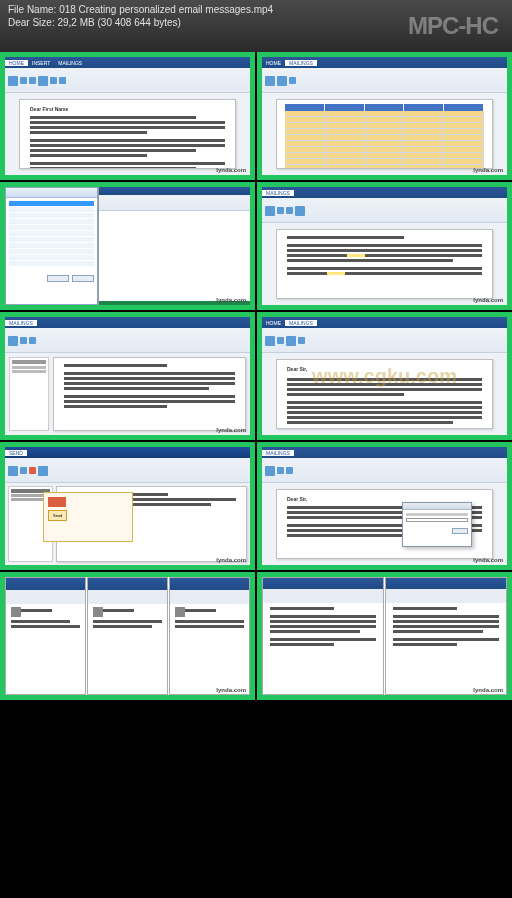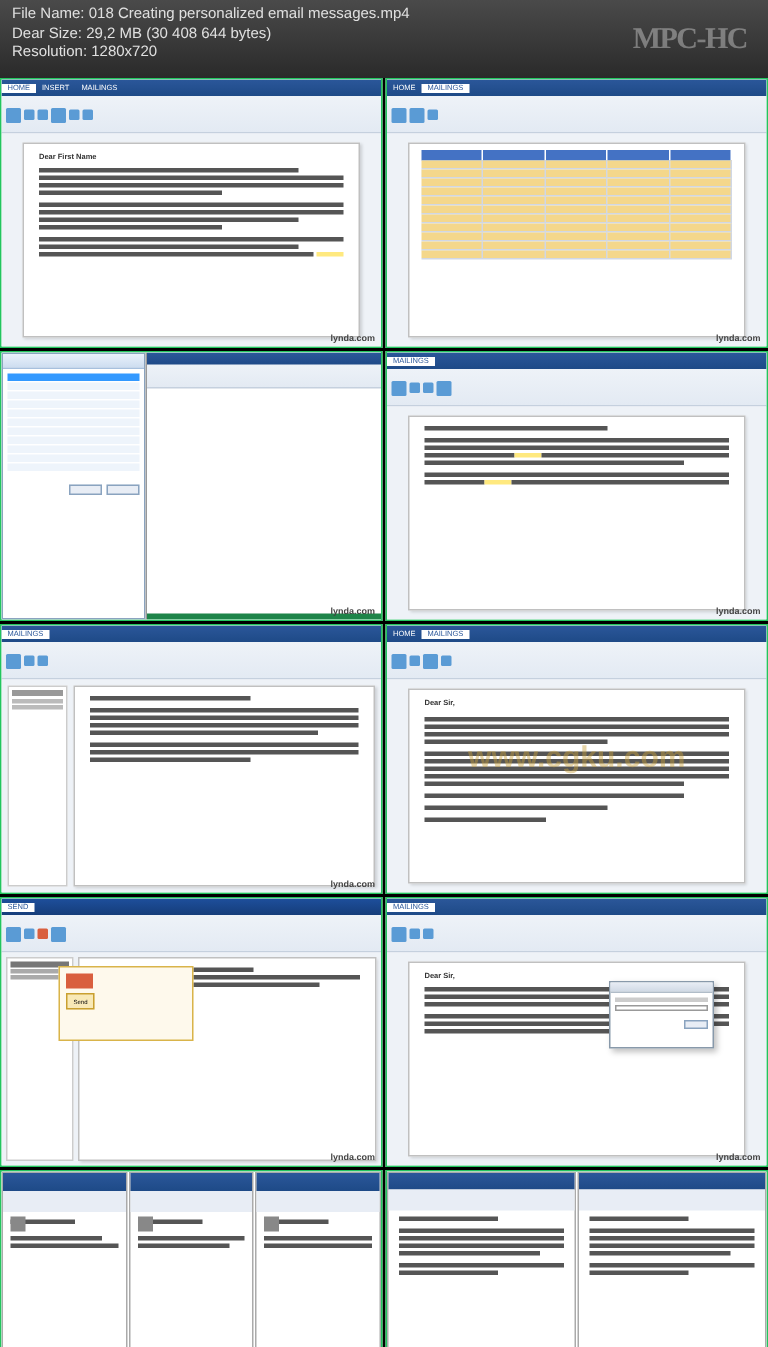--- a/index.html
+++ b/index.html
@@ -1,21 +1,21 @@
 <!DOCTYPE html>
 <html><head>
 <meta charset="utf-8">
 <style>
   * { margin: 0; padding: 0; box-sizing: border-box; }
   body { width: 512px; height: 898px; background: #000; font-family: "Segoe UI", Arial, sans-serif; font-size: 8px; overflow: hidden; position: relative; }
   .header { background: linear-gradient(#4a4a4a, #2a2a2a); color: #e0e0e0; padding: 4px 8px; height: 52px; display: flex; justify-content: space-between; align-items: flex-start; }
   .header-info { font-size: 10px; line-height: 1.25; }
-  .header-logo { font-size: 20px; font-weight: bold; color: rgba(255,255,255,0.35); letter-spacing: -1px; align-self: center; padding-right: 6px; font-family: Liberation Serif, serif; }
+  .header-logo { font-size: 24px; font-weight: bold; color: rgba(255,255,255,0.35); letter-spacing: -1px; align-self: center; padding-right: 6px; }
   .grid { display: grid; grid-template-columns: 1fr 1fr; gap: 2px; background: #000; padding: 0; }
-  .thumb { height: 180px; background: #fff; position: relative; overflow: hidden; border: 1px solid #22c55e; }
+  .thumb { height: 128px; background: #fff; position: relative; overflow: hidden; border: 5px solid #22c55e; }
   .thumb-special { display: grid; grid-template-columns: 38% 62%; gap: 0; }
   .ribbon { height: 36px; background: linear-gradient(#f3f6fa, #e3eaf3); border-bottom: 1px solid #c5d0de; }
   .ribbon-tabs { height: 11px; background: linear-gradient(#2b579a, #1e4a87); display: flex; align-items: center; }
   .ribbon-tab { font-size: 5px; color: #fff; padding: 0 4px; }
   .ribbon-tab.active { background: #fff; color: #2b579a; }
   .ribbon-icons { height: 25px; display: flex; align-items: center; gap: 2px; padding: 2px 3px; }
   .ribbon-icon { width: 10px; height: 10px; background: #5a9bd5; border-radius: 1px; }
   .ribbon-icon.sm { width: 7px; height: 7px; }
   .doc-area { height: calc(100% - 36px); background: #eef2f7; padding: 6px 14px; overflow: hidden; }
   .doc-page { background: #fff; border: 1px solid #c0c0c0; box-shadow: 1px 1px 2px rgba(0,0,0,0.15); height: 100%; padding: 6px 10px; font-size: 4px; color: #333; line-height: 1.3; overflow: hidden; }
@@ -46,21 +46,20 @@
   .multi3 { display: grid; grid-template-columns: 1fr 1fr 1fr; gap: 1px; }
   .sub-thumb { background: #fff; border: 1px solid #aaa; }
 </style>
 </head>
 <body>
 
 <div class="header">
   <div class="header-info">
     <div><span>File Name:</span> <span>018 Creating personalized email messages.mp4</span></div>
     <div><span>Dear Size:</span> <span>29,2 MB (30 408 644 bytes)</span></div>
-    <div><span>Resolution:</span> <span>1280x720</span></div>
   </div>
   <div class="header-logo">MPC-HC</div>
 </div>
 
 <div class="grid">
 
   <div class="thumb">
     <div class="ribbon">
       <div class="ribbon-tabs">
           <div class="ribbon-tab active">HOME</div>

